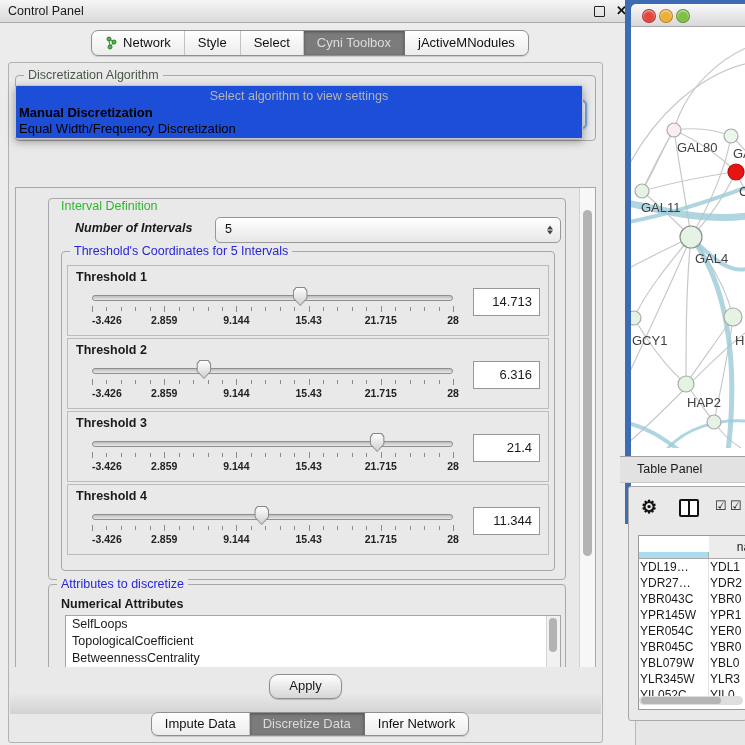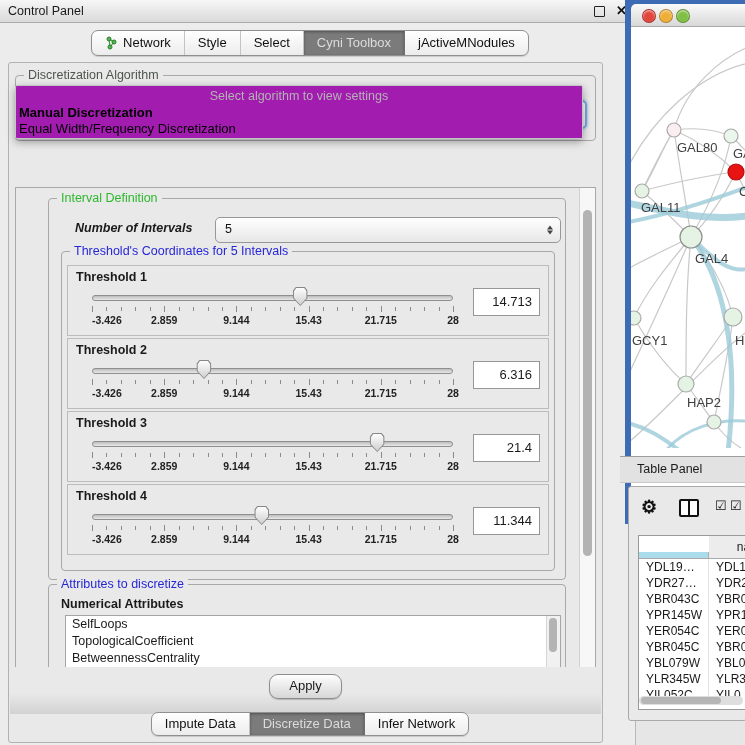--- a/index.html
+++ b/index.html
@@ -46,34 +46,34 @@
   .combo{position:absolute;background:linear-gradient(#ffffff,#e7e7e7);border:1px solid #979797;
     border-radius:5px;font-size:12.5px;color:#111;}
   .combo .ctext{position:absolute;left:9px;top:0;line-height:23px;white-space:nowrap;}
   .stepper{position:absolute;right:7px;top:50%;transform:translateY(-50%);display:flex;flex-direction:column;gap:1px;}
   .stepper i{display:block;width:0;height:0;border-left:3.5px solid transparent;border-right:3.5px solid transparent;}
   .stepper .up{border-bottom:4px solid #444;}
   .stepper .dn{border-top:4px solid #444;}
   .tdata-combo{left:8px;top:11px;right:8px;height:23px;}
 
   
-  .popup{position:absolute;left:6px;top:22px;width:566px;height:52px;background:#a21caf;
+  .popup{position:absolute;left:6px;top:22px;width:566px;height:52px;background:#1d4ed8;
     border:1px solid #c4c4c4;border-radius:2px;box-shadow:0 3px 9px rgba(0,0,0,.35);z-index:30;}
   .popup .hint{position:absolute;left:0;right:0;top:3px;text-align:center;color:#b4b4b4;font-size:12.5px;}
   .popup .opt1{position:absolute;left:3px;top:19px;font-size:13px;font-weight:bold;color:#000;}
   .popup .opt2{position:absolute;left:3px;top:35px;font-size:13px;color:#000;}
 
   
   .scrollpane{position:absolute;left:6px;top:124px;right:6px;height:480px;border:1px solid #a8a8a8;
     background:#e9e9e9;overflow:hidden;}
   .vscroll{position:absolute;right:0;top:0;bottom:0;width:15px;background:#f7f7f7;border-left:1px solid #d0d0d0;}
   .vthumb{position:absolute;left:3px;top:22px;width:9px;height:346px;background:#b3b3b3;border-radius:5px;}
 
   .interval-group{left:32px;top:10px;width:516px;height:380px;}
-  .legend-green{color:var(--group-title-green,#2db82d);}
+  .legend-green{color:var(--group-title-green,#2db82d);margin-top:8px;}
   .legend-blue{color:var(--group-title-blue,#2626d8);}
   .noi-label{position:absolute;left:26px;top:22px;font-size:12.5px;font-weight:bold;font-style:italic;}
   .noi-combo{left:166px;top:18px;width:344px;height:24px;}
 
   .thresh-group{left:12px;top:52px;width:492px;height:318px;}
   .t-list{position:absolute;left:5px;top:13px;right:5px;}
   .t-box{position:relative;height:66px;border:1px solid #bcbcbc;background:#e9e9e9;margin-bottom:2px;padding:3px 8px 0 8px;}
   .t-title{font-size:12.5px;font-weight:bold;line-height:16px;}
   .t-row{display:flex;align-items:flex-start;margin-top:1px;}
   .slider{position:relative;flex:1;height:44px;margin:0 20px 0 16px;}
@@ -122,21 +122,21 @@
   .gear{position:absolute;left:12px;top:3px;font-size:18px;font-weight:bold;color:#111;line-height:22px;}
   .split-icon{position:absolute;left:50px;top:6px;width:16px;height:14px;border:2px solid #111;border-radius:2px;background:#fff;}
   .split-icon:before{content:"";position:absolute;left:50%;top:0;bottom:0;width:2px;background:#111;transform:translateX(-1px);}
   .chk{position:absolute;top:5px;font-size:13px;color:#111;}
   .tp-table{position:absolute;left:9px;top:48px;width:140px;height:173px;background:#fff;border:1px solid #999;overflow:hidden;}
   .tp-hrow{display:flex;height:22px;border-bottom:1px solid #a9a9a9;}
   .tp-hcell{width:70px;box-sizing:border-box;font-size:12px;line-height:22px;text-align:center;
     background:#ececec;border-right:1px solid #b0b0b0;overflow:hidden;}
   .tp-hcell.selcol{background:var(--table-header-selected,#abdcec);margin-top:16px;}
   .tp-row{display:flex;height:16px;}
-  .tp-cell{width:70px;box-sizing:border-box;font-size:12px;line-height:16px;padding-left:7px;
+  .tp-cell{width:70px;box-sizing:border-box;font-size:12px;line-height:16px;padding-left:1px;
     border-right:1px solid #e2e2e2;white-space:nowrap;overflow:hidden;}
   .tp-hscroll{position:absolute;left:10px;top:209px;width:104px;height:9px;background:#dedede;border-radius:5px;}
   .tp-hthumb{position:absolute;left:2px;top:1px;width:80px;height:7px;background:#b5b5b5;border-radius:4px;}
 </style>
 </head>
 <body>
 
 <div id="app">
 
   <div class="left-window">

